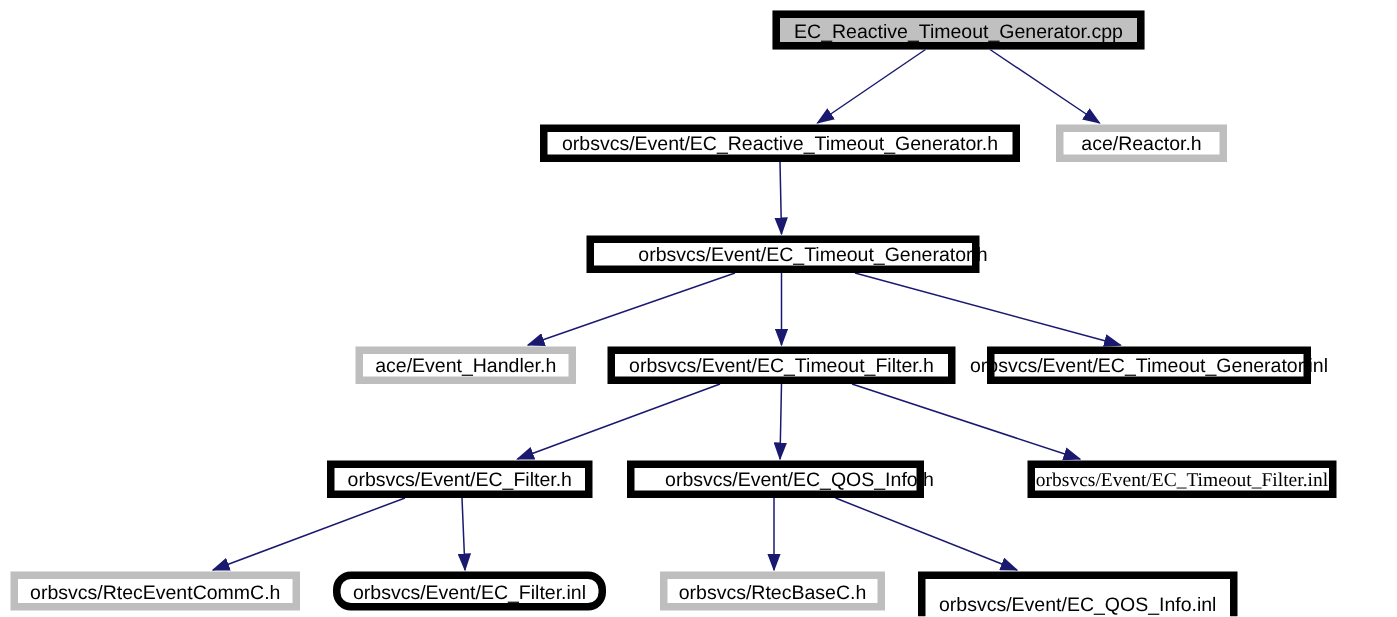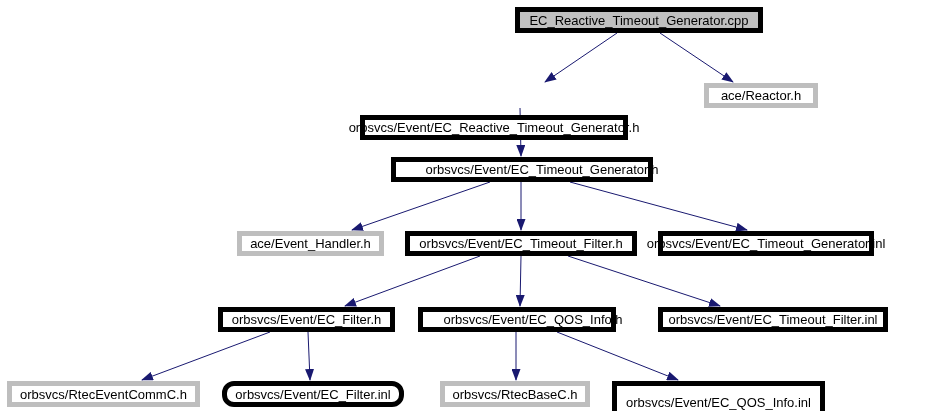--- a/index.html
+++ b/index.html
@@ -66,27 +66,27 @@
         <line x1="521" y1="256" x2="520" y2="306" stroke="#191970" stroke-width="1" marker-end="url(#arrowhead)"></line>
         <line x1="568" y1="256" x2="720" y2="306" stroke="#191970" stroke-width="1" marker-end="url(#arrowhead)"></line>
         <line x1="270" y1="332" x2="142" y2="380" stroke="#191970" stroke-width="1" marker-end="url(#arrowhead)"></line>
         <line x1="308" y1="332" x2="310" y2="380" stroke="#191970" stroke-width="1" marker-end="url(#arrowhead)"></line>
         <line x1="516" y1="332" x2="516" y2="380" stroke="#191970" stroke-width="1" marker-end="url(#arrowhead)"></line>
         <line x1="557" y1="332" x2="678" y2="380" stroke="#191970" stroke-width="1" marker-end="url(#arrowhead)"></line>
       </g>
   </svg>
   <div id="nodes">
       <div class="node root" style="left: 515px; top: 7px; width: 248px; height: 26px;">EC_Reactive_Timeout_Generator.cpp</div>
-      <div class="node internal" style="left: 360px; top: 83px; width: 268px; height: 25px; margin-top: 32px;">orbsvcs/Event/EC_Reactive_Timeout_Generator.h</div>
+      <div class="node internal" style="left: 360px; top: 83px; width: 320px; height: 25px;">orbsvcs/Event/EC_Reactive_Timeout_Generator.h</div>
       <div class="node external" style="left: 704px; top: 83px; width: 114px; height: 25px;">ace/Reactor.h</div>
       <div class="node internal" style="left: 391px; top: 157px; width: 262px; height: 25px; padding-left: 40px;">orbsvcs/Event/EC_Timeout_Generator.h</div>
       <div class="node external" style="left: 237px; top: 231px; width: 147px; height: 25px;">ace/Event_Handler.h</div>
       <div class="node internal" style="left: 405px; top: 231px; width: 232px; height: 25px;">orbsvcs/Event/EC_Timeout_Filter.h</div>
       <div class="node internal" style="left: 658px; top: 231px; width: 216px; height: 25px;">orbsvcs/Event/EC_Timeout_Generator.inl</div>
       <div class="node internal" style="left: 218px; top: 307px; width: 177px; height: 25px;">orbsvcs/Event/EC_Filter.h</div>
       <div class="node internal" style="left: 418px; top: 307px; width: 198px; height: 25px; padding-left: 32px;">orbsvcs/Event/EC_QOS_Info.h</div>
-      <div class="node internal" style="left: 658px; top: 307px; width: 230px; height: 25px;">orbsvcs/Event/EC_Timeout_Filter.inl</div>
+      <div class="node internal" style="left: 685px; top: 307px; width: 206px; height: 25px; font-family: Liberation Serif, serif;">orbsvcs/Event/EC_Timeout_Filter.inl</div>
       <div class="node external" style="left: 7px; top: 381px; width: 193px; height: 26px;">orbsvcs/RtecEventCommC.h</div>
       <div class="node internal" style="left: 222px; top: 381px; width: 182px; height: 26px; border-radius: 12px;">orbsvcs/Event/EC_Filter.inl</div>
       <div class="node external" style="left: 440px; top: 381px; width: 150px; height: 26px;">orbsvcs/RtecBaseC.h</div>
       <div class="node internal" style="left: 612px; top: 381px; width: 213px; height: 42px;">orbsvcs/Event/EC_QOS_Info.inl</div>
     </div>
 </div>
 
 </body></html>

